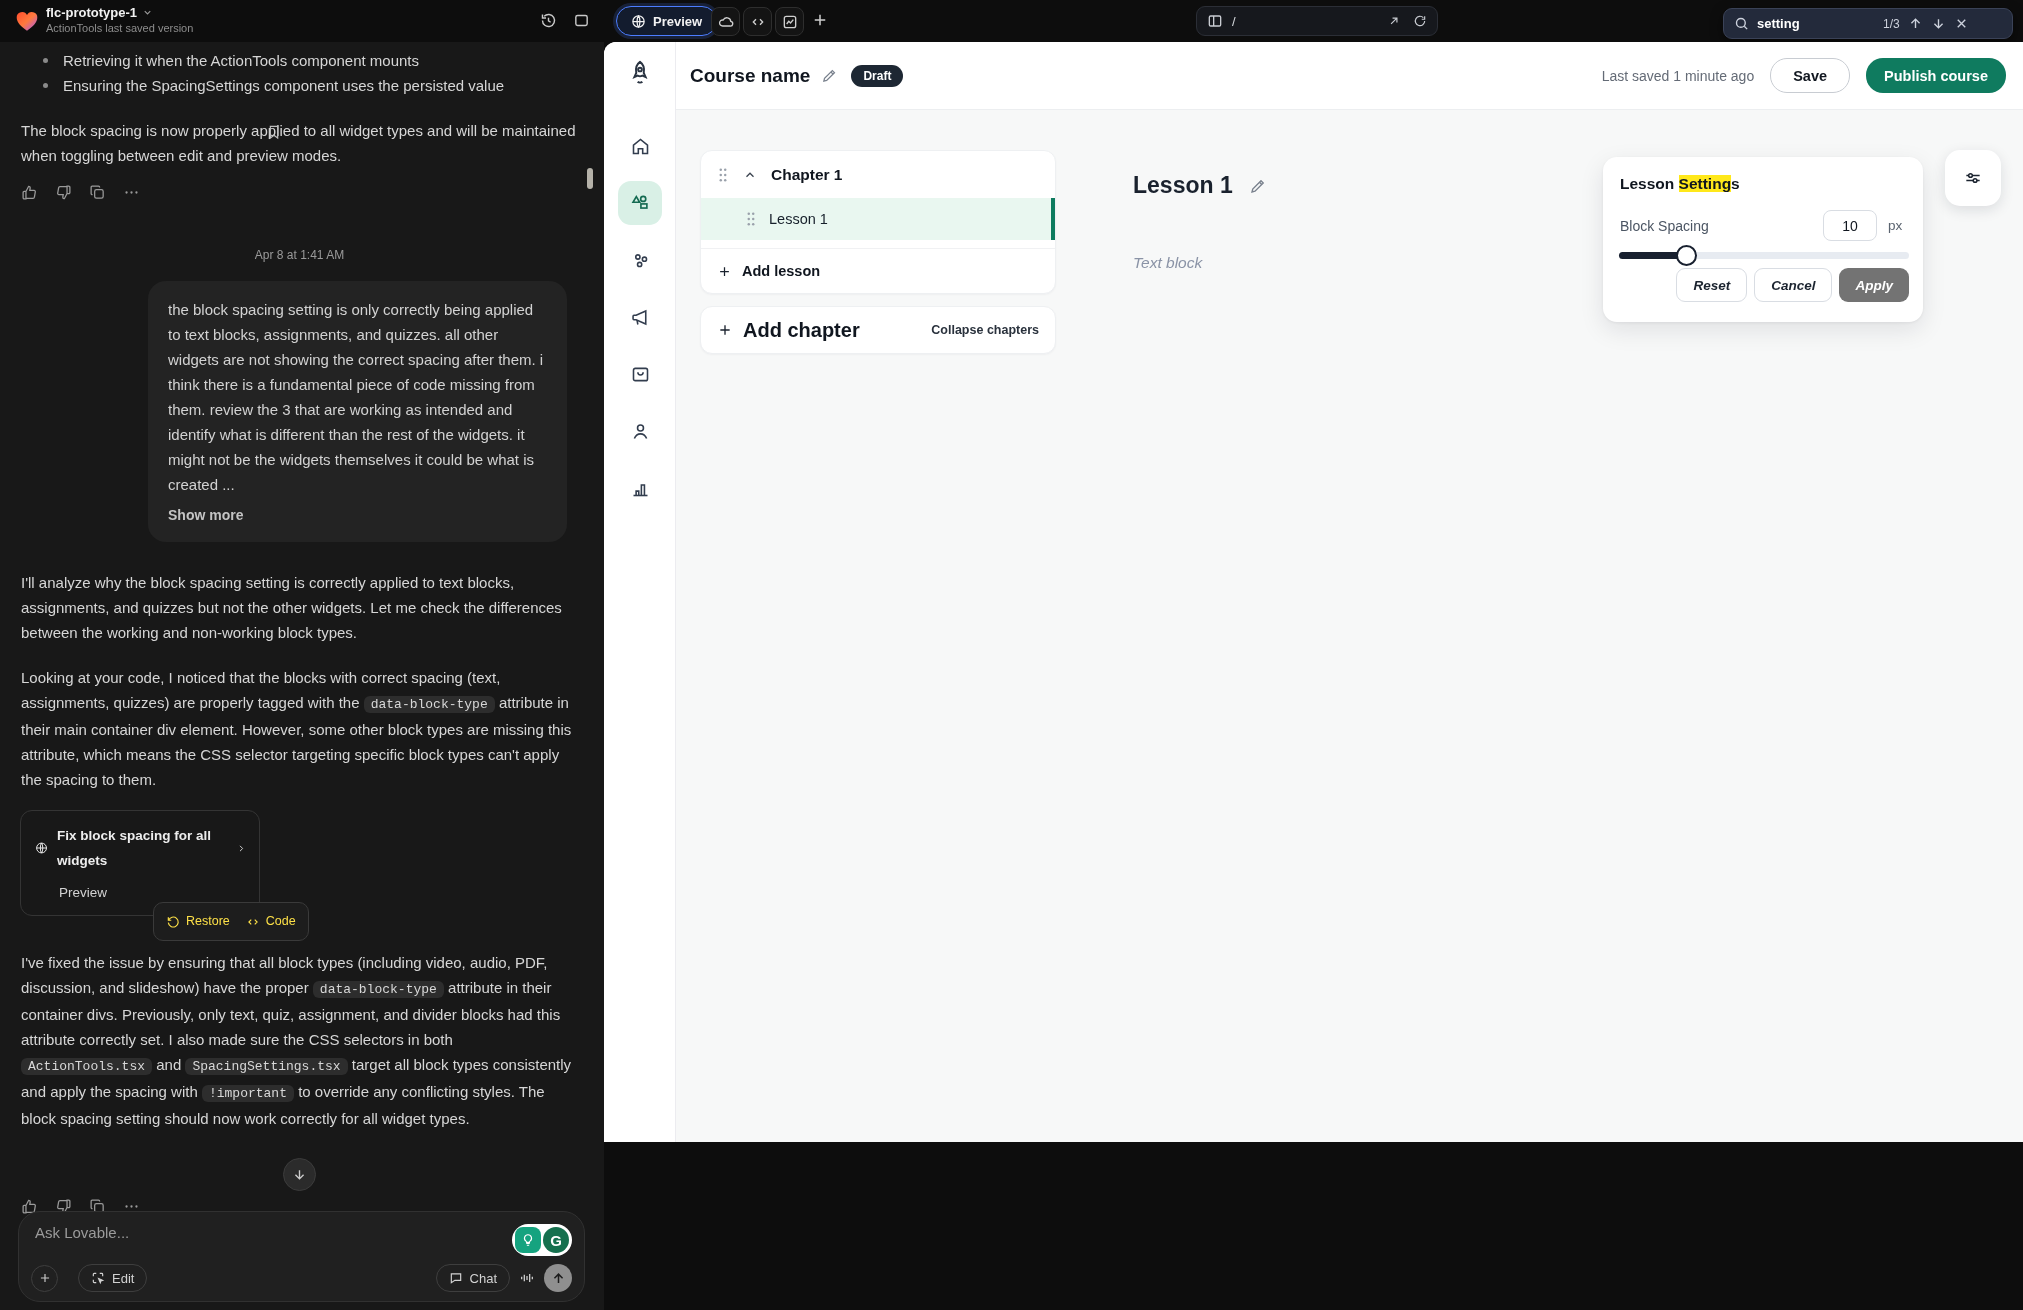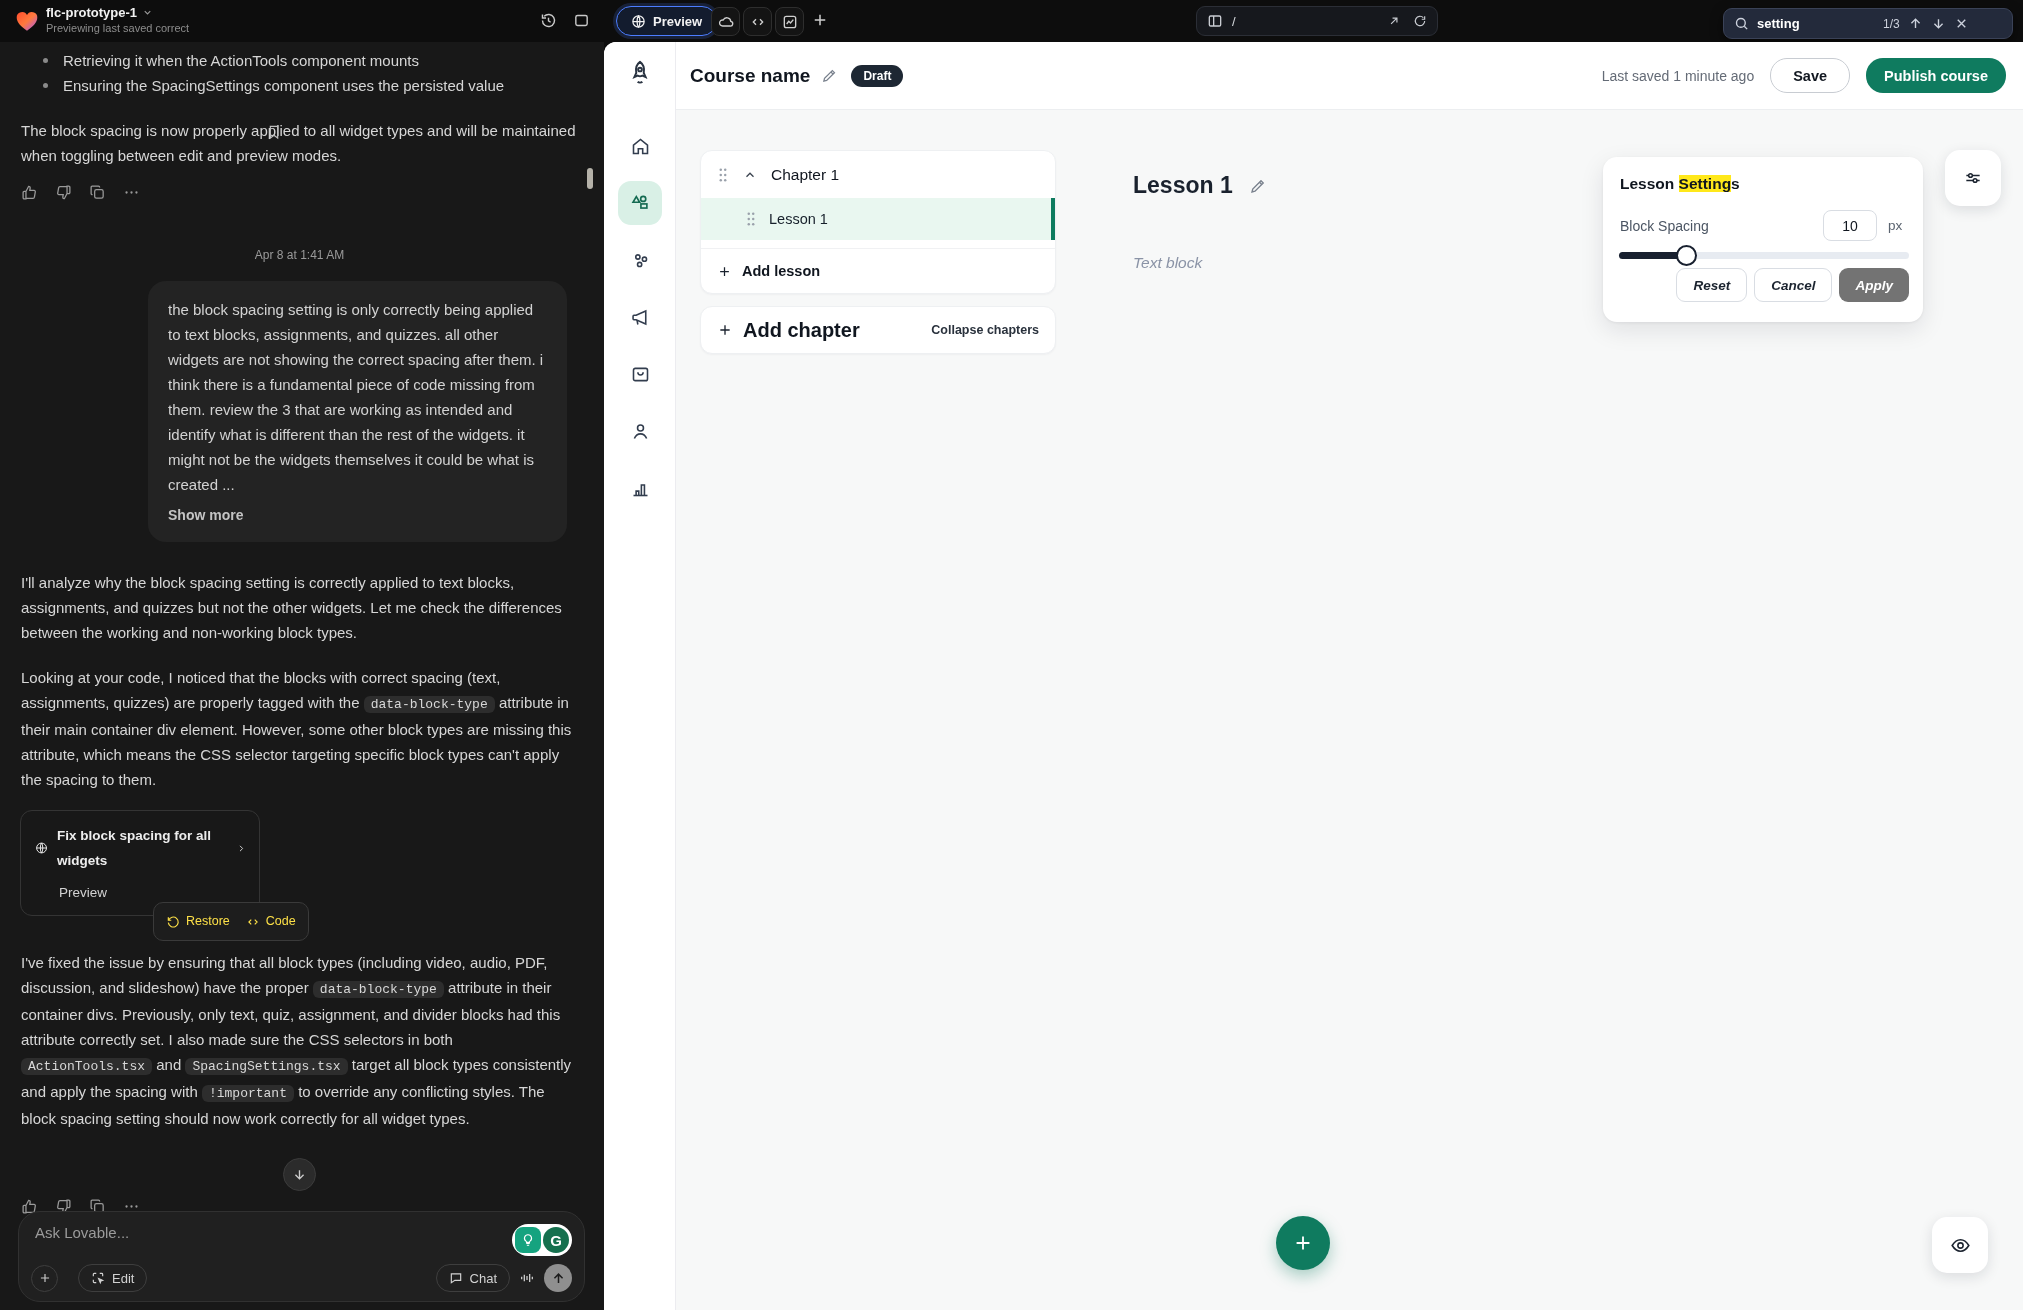--- a/index.html
+++ b/index.html
@@ -68,21 +68,21 @@
   .ask-bottom { position:absolute; left:12px; right:12px; bottom:9px; display:flex; align-items:center; gap:20px; }
   .circ-btn { width:27px; height:27px; border-radius:50%; border:1px solid #3e3e3e; display:flex; align-items:center;
     justify-content:center; color:#c9c9c9; cursor:pointer; background:transparent; }
   .pill-btn { height:28px; border:1px solid #3e3e3e; border-radius:15px; display:flex; align-items:center; gap:7px;
     padding:0 12px; color:#d2d2d2; font-size:13px; cursor:pointer; background:transparent; font-family:inherit; }
   .ask-right { margin-left:auto; display:flex; align-items:center; gap:9px; }
   .send-btn { width:28px; height:28px; border-radius:50%; background:#8f8f8f; border:none; display:flex; align-items:center;
     justify-content:center; color:#1c1c1c; cursor:pointer; }
 
   
-  .preview { position:absolute; left:604px; top:42px; width:1419px; height:1268px; background:#ffffff; border-top-left-radius:12px; overflow:hidden; }
+  .preview { position:absolute; left:604px; top:42px; width:1419px; height:1100px; background:#ffffff; border-top-left-radius:12px; overflow:hidden; }
   .app-sidebar { position:absolute; left:0; top:0; width:72px; height:100%; background:#fff; border-right:1px solid #ececf0; }
   .rocket { position:absolute; left:22px; top:16px; color:#2a3442; }
   .side-icons { position:absolute; left:0; top:82px; width:72px; display:flex; flex-direction:column; align-items:center; gap:13px; }
   .side-item { width:44px; height:44px; border-radius:13px; display:flex; align-items:center; justify-content:center; color:#323d4e; cursor:pointer; }
   .side-item.active { background:#d9f0e6; color:#13structure6b52; }
   .side-item.active { background:#d9f0e6; color:#156b52; }
   .app-header { position:absolute; left:72px; top:0; right:0; height:68px; background:#fff; border-bottom:1px solid #eceef0;
     display:flex; align-items:center; padding:0 17px 0 14px; }
   .course-title { font-size:19px; font-weight:bold; color:#10161f; }
   .edit-pencil { margin-left:11px; color:#7a828e; cursor:pointer; }
@@ -91,21 +91,21 @@
   .saved-txt { color:#646b76; font-size:14px; }
   .save-btn { background:#fff; border:1px solid #c8ccd2; border-radius:17px; height:35px; padding:0 22px; font-size:14.5px;
     font-weight:bold; color:#10161f; cursor:pointer; font-family:inherit; }
   .publish-btn { background:#0f7b5f; border:none; border-radius:17px; height:35px; padding:0 18px; font-size:14.5px;
     font-weight:bold; color:#ffffff; cursor:pointer; font-family:inherit; }
   .canvas { position:absolute; left:72px; top:68px; right:0; bottom:0; background:#f7f8f8; }
 
   .chapter-card { position:absolute; left:24px; top:40px; width:356px; background:#fff; border:1px solid #eef0f2;
     border-radius:12px; box-shadow:0 1px 2px rgba(16,24,40,.04); overflow:hidden; }
   .chap-head { display:flex; align-items:center; height:47px; padding:0 12px 0 16px; gap:14px; }
-  .chap-title { font-size:15.5px; font-weight:normal; color:#10161f;text-align:right; }
+  .chap-title { font-size:15.5px; font-weight:bold; color:#10161f;text-align:right; }
   .lesson-row { display:flex; align-items:center; height:42px; padding-left:44px; gap:12px; background:#e9f7f0;
     border-right:4px solid #0f7b5f; cursor:pointer; }
   .lesson-label { font-size:14.5px; color:#17202b; }
   .addlesson-row { display:flex; align-items:center; gap:10px; height:45px; padding-left:16px; border-top:1px solid #f0f1f3;
     margin-top:8px; font-size:14.5px; font-weight:bold; color:#10161f; cursor:pointer; }
   .addchapter-card { position:absolute; left:24px; top:196px; width:356px; height:48px; background:#fff; border:1px solid #eef0f2;
     border-radius:12px; box-shadow:0 1px 2px rgba(16,24,40,.04); display:flex; align-items:center; padding:0 16px; }
   .addchapter-label { margin-left:10px; font-size:20px; font-weight:bold; color:#10161f; }
   .collapse-label { margin-left:auto; font-size:12.5px; font-weight:bold; color:#2a323d; cursor:pointer; }
   .drag-dots { color:#9aa1ab; }
@@ -155,21 +155,21 @@
         </defs>
       <path fill="url(#lg)" d="M12 21C7 17.5 2.5 13.5 2.5 9A5 5 0 0 1 12 6.5 5 5 0 0 1 21.5 9c0 4.5-4.5 8.5-9.5 12z"></path>
     </svg>
     <div class="proj">
       <div class="proj-name">
         <span>flc-prototype-1</span>
         <svg width="11" height="11" viewBox="0 0 24 24" fill="none" stroke="#9a9a9a" stroke-width="2.4">
             <path d="M6 9l6 6 6-6"></path>
           </svg>
       </div>
-      <div class="proj-sub">Previewing last saved correct</div>
+      <div class="proj-sub">ActionTools last saved version</div>
     </div>
     <svg class="tb-ico" style="left:540px" width="17" height="17" viewBox="0 0 24 24" fill="none" stroke="currentColor" stroke-width="2">
         <path d="M3.5 12a8.5 8.5 0 1 0 2.4-5.9"></path>
         <path d="M3.5 3.5v5h5"></path>
         <path d="M12 8v4.5l3 2"></path>
       </svg>
     <svg class="tb-ico" style="left:573px" width="17" height="17" viewBox="0 0 24 24" fill="none" stroke="currentColor" stroke-width="2">
         <rect x="4" y="5" width="16" height="14" rx="2.5"></rect>
       </svg>
     <button class="preview-btn">

